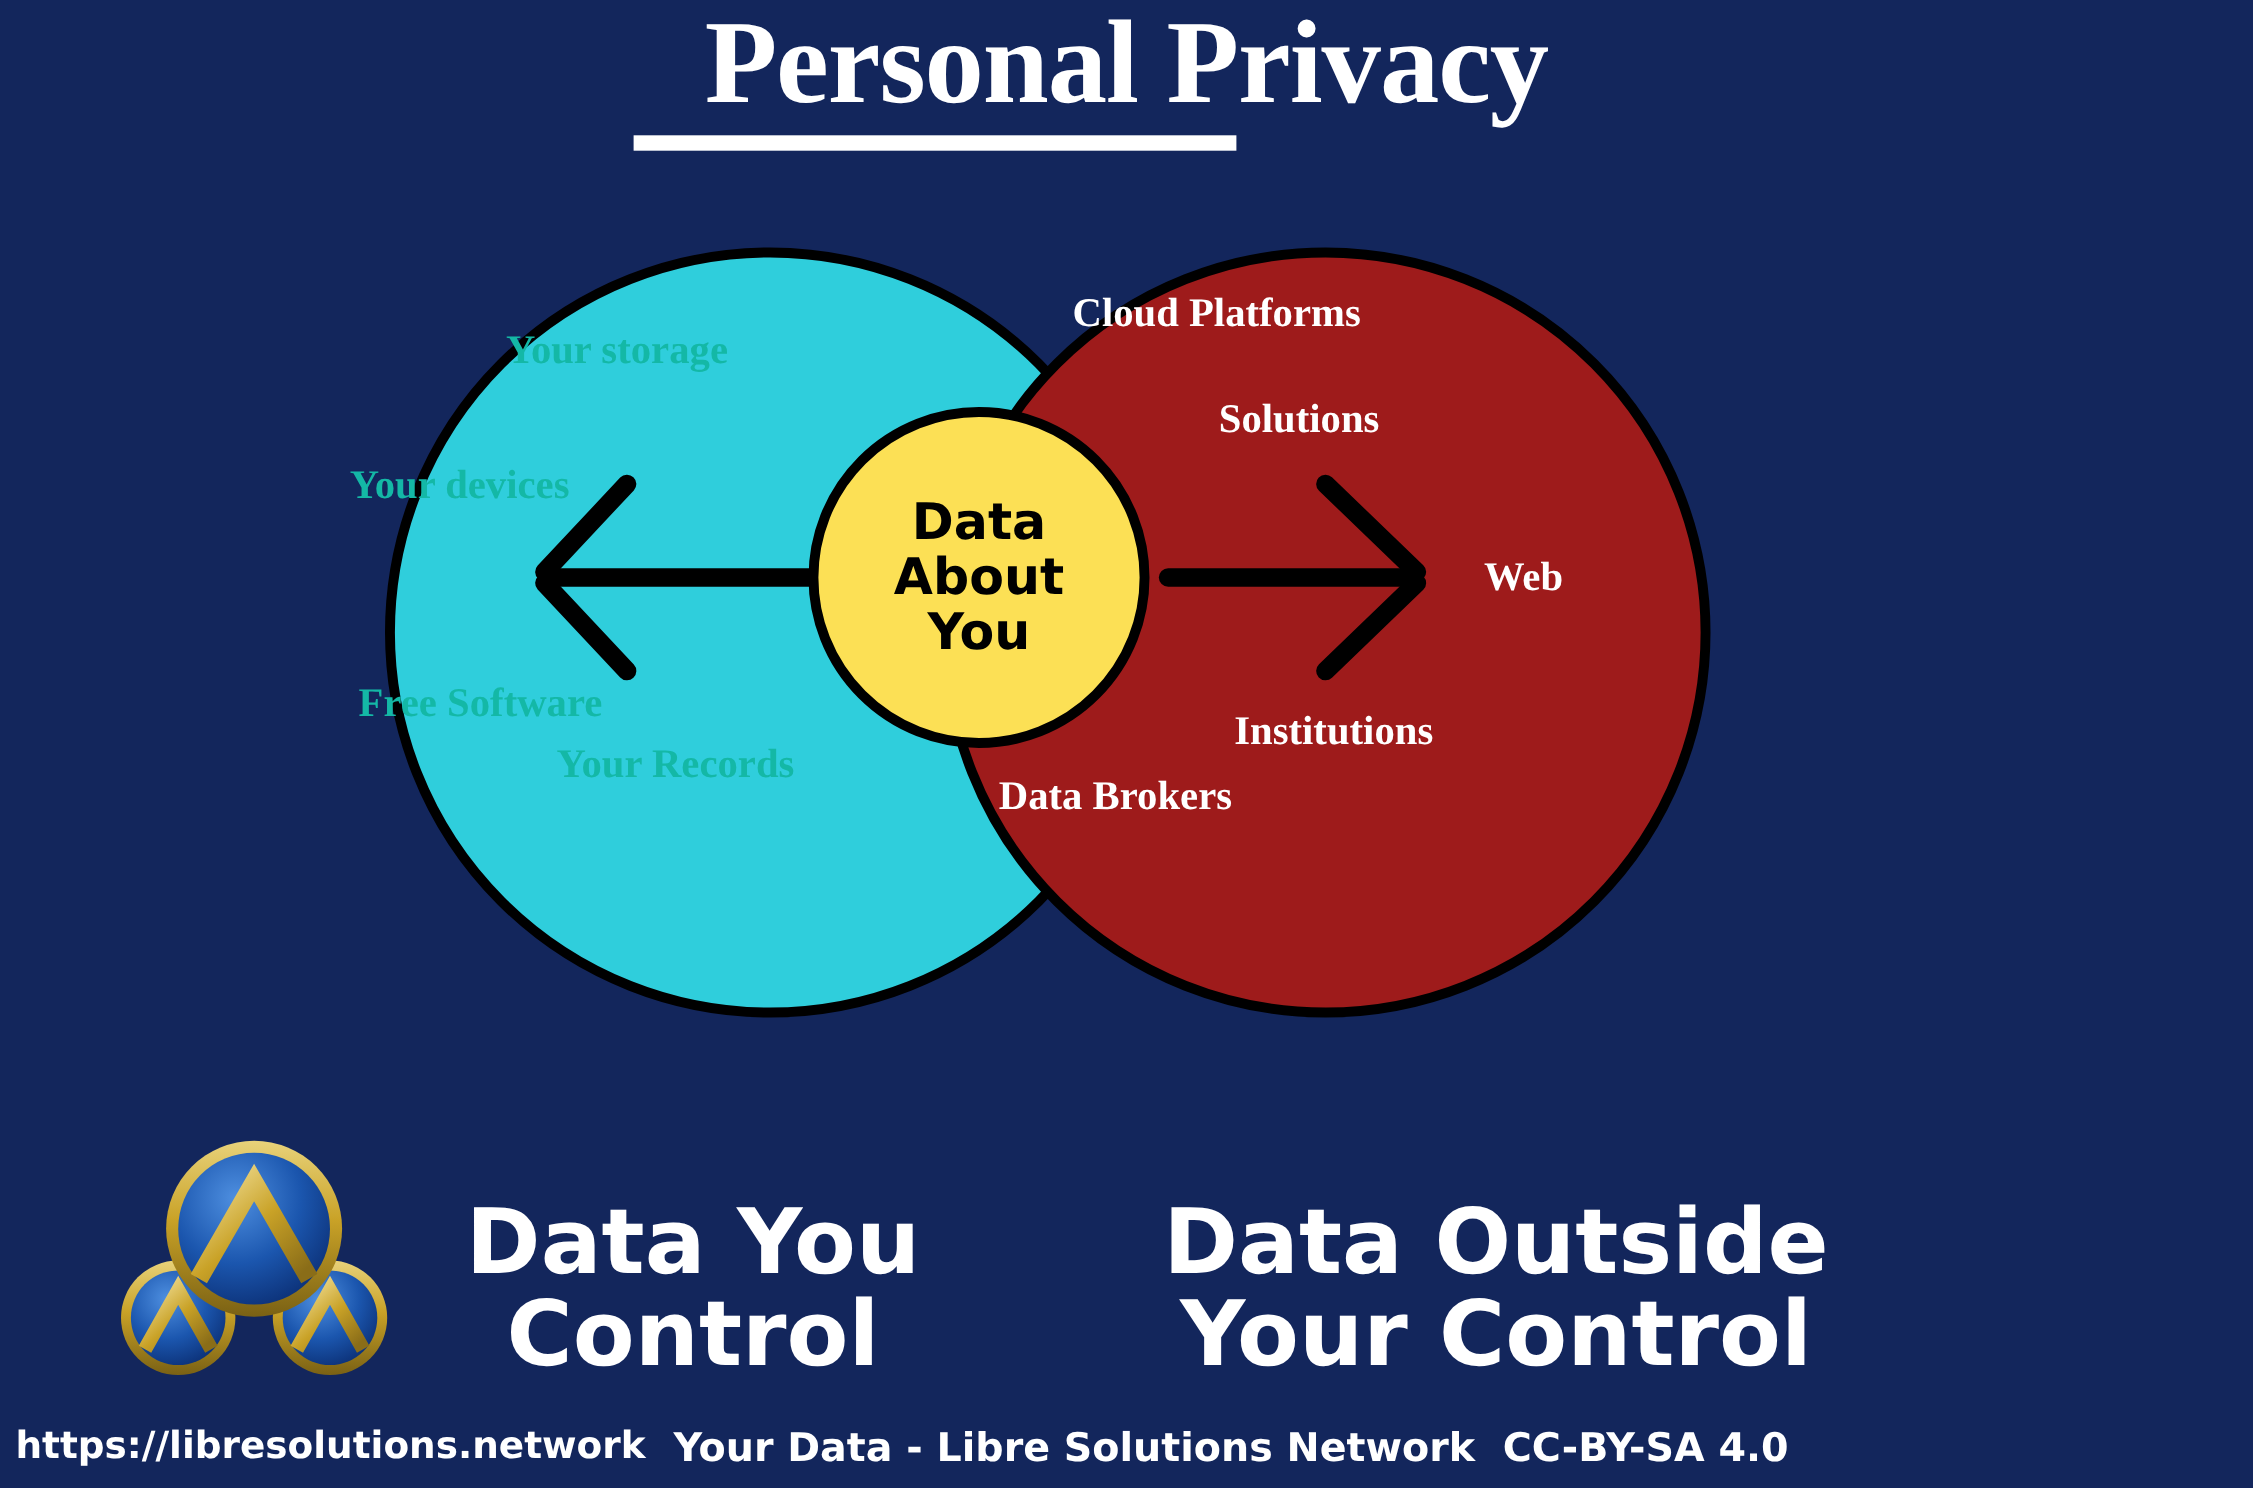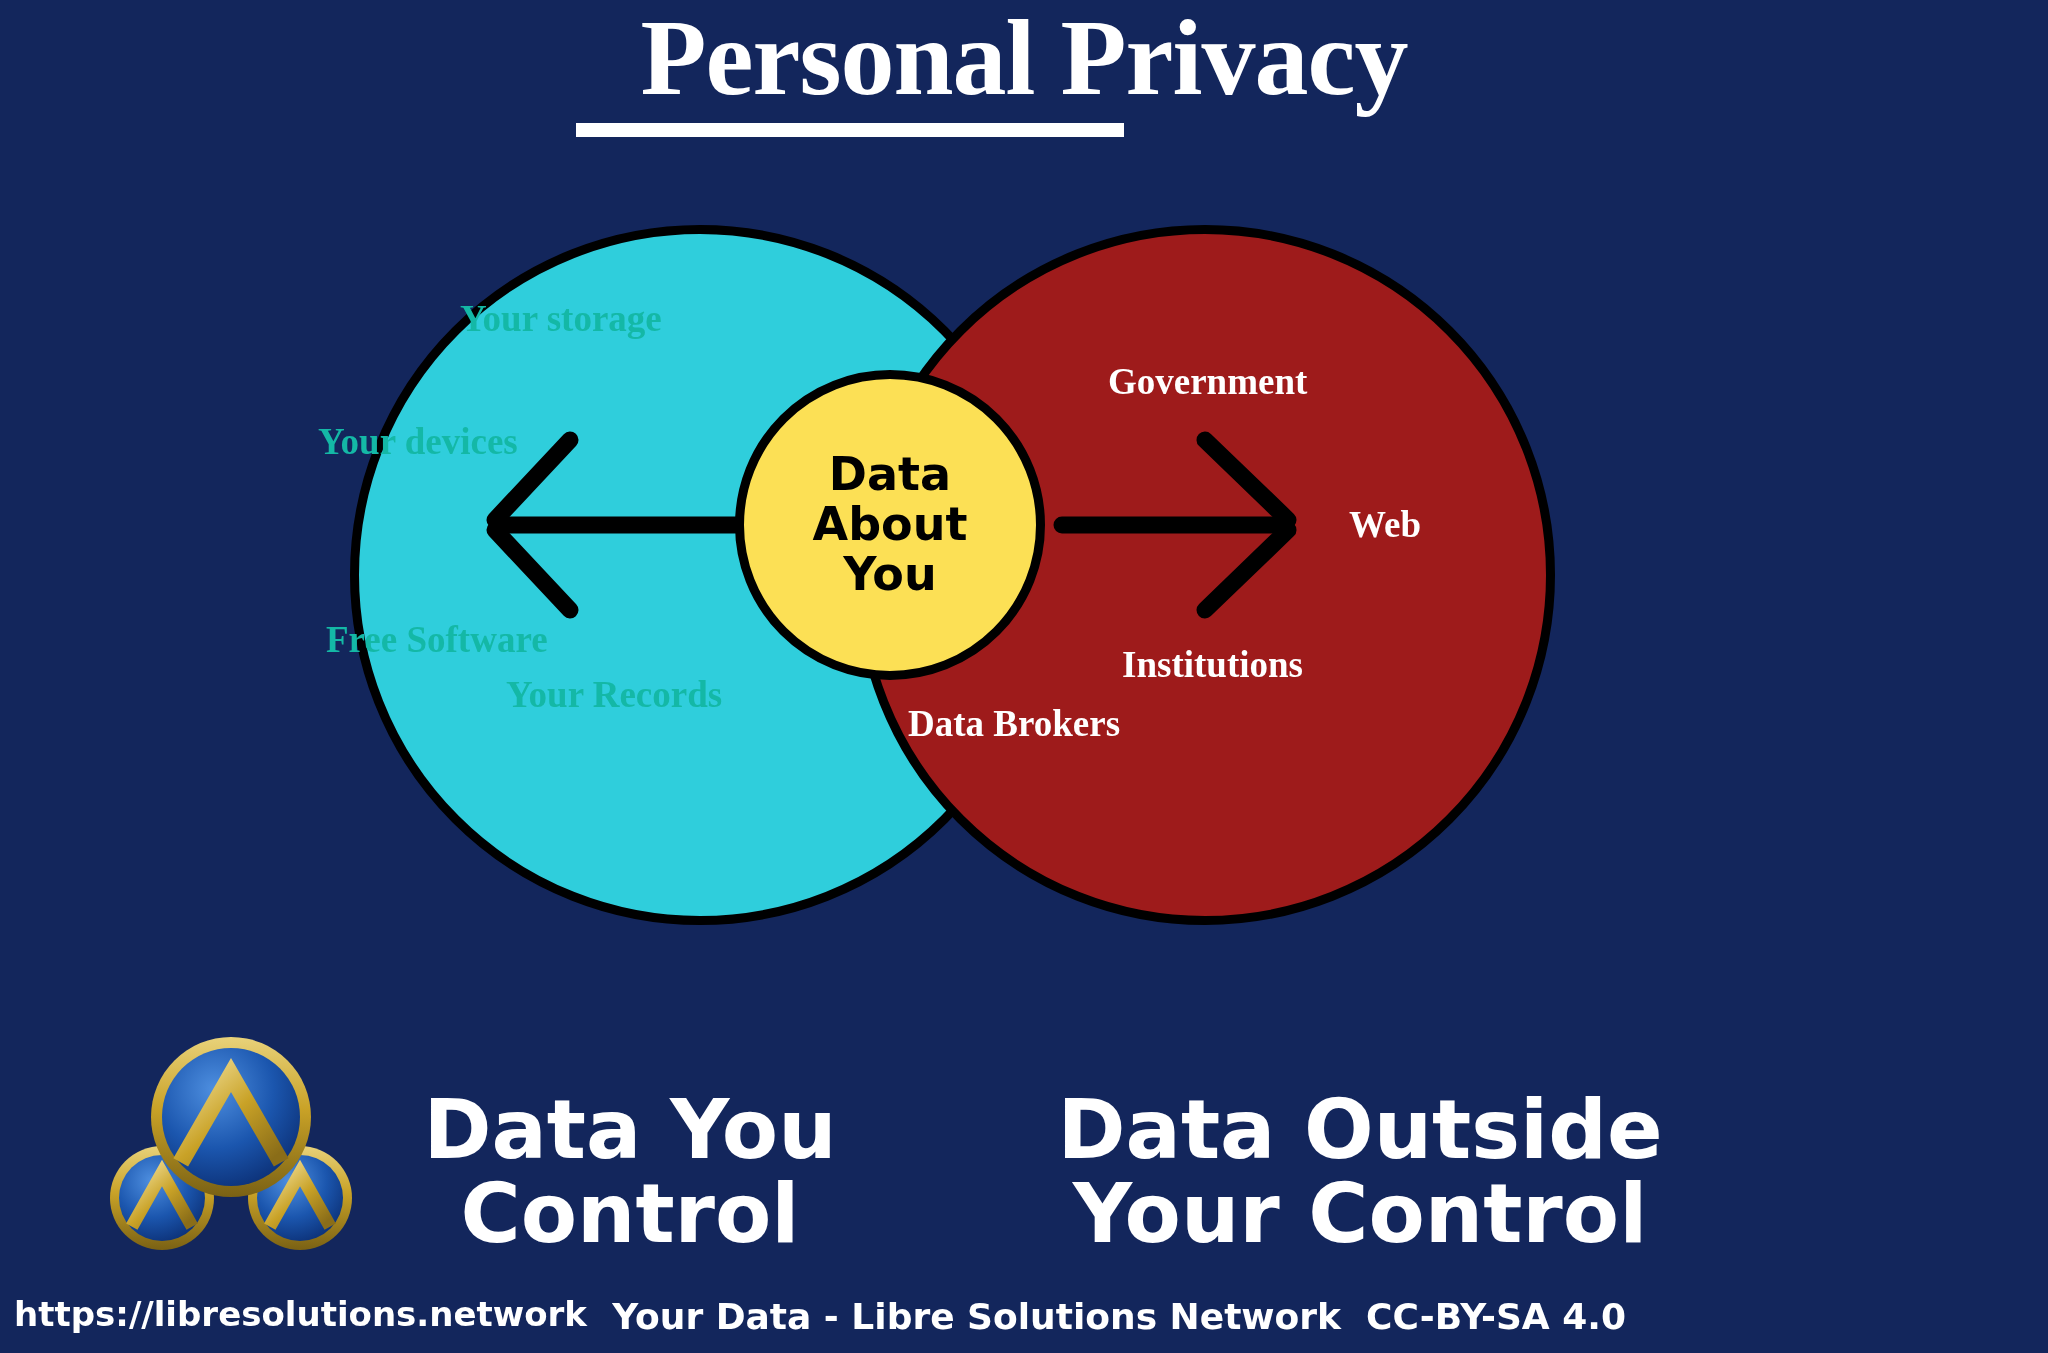--- a/index.html
+++ b/index.html
@@ -150,21 +150,22 @@
     <div class="circle circle-center">
       <div class="center-label">Data About
 You</div>
     </div>
 
     <div class="lbl lbl-dark" style="left:460px;top:82px;">Your storage</div>
     <div class="lbl lbl-dark" style="left:318px;top:205px;">Your devices</div>
     <div class="lbl lbl-dark" style="left:326px;top:403px;">Free Software</div>
     <div class="lbl lbl-dark" style="left:506px;top:458px;">Your Records</div>
 
-    <div class="lbl lbl-light" style="left:1108px;top:145px;">Government</div>
+    <div class="lbl lbl-light" style="left:975px;top:48px;">Cloud Platforms</div>
+    <div class="lbl lbl-light" style="left:1108px;top:145px;">Solutions</div>
     <div class="lbl lbl-light" style="left:1305px;top:288px;margin-left:44px;">Web</div>
     <div class="lbl lbl-light" style="left:1122px;top:428px;">Institutions</div>
     <div class="lbl lbl-light" style="left:908px;top:487px;">Data Brokers</div>
 
   </div>
 
   <div class="foot-head foot-left">Data You
 Control</div>
   <div class="foot-head foot-right">Data Outside
 Your Control</div>

